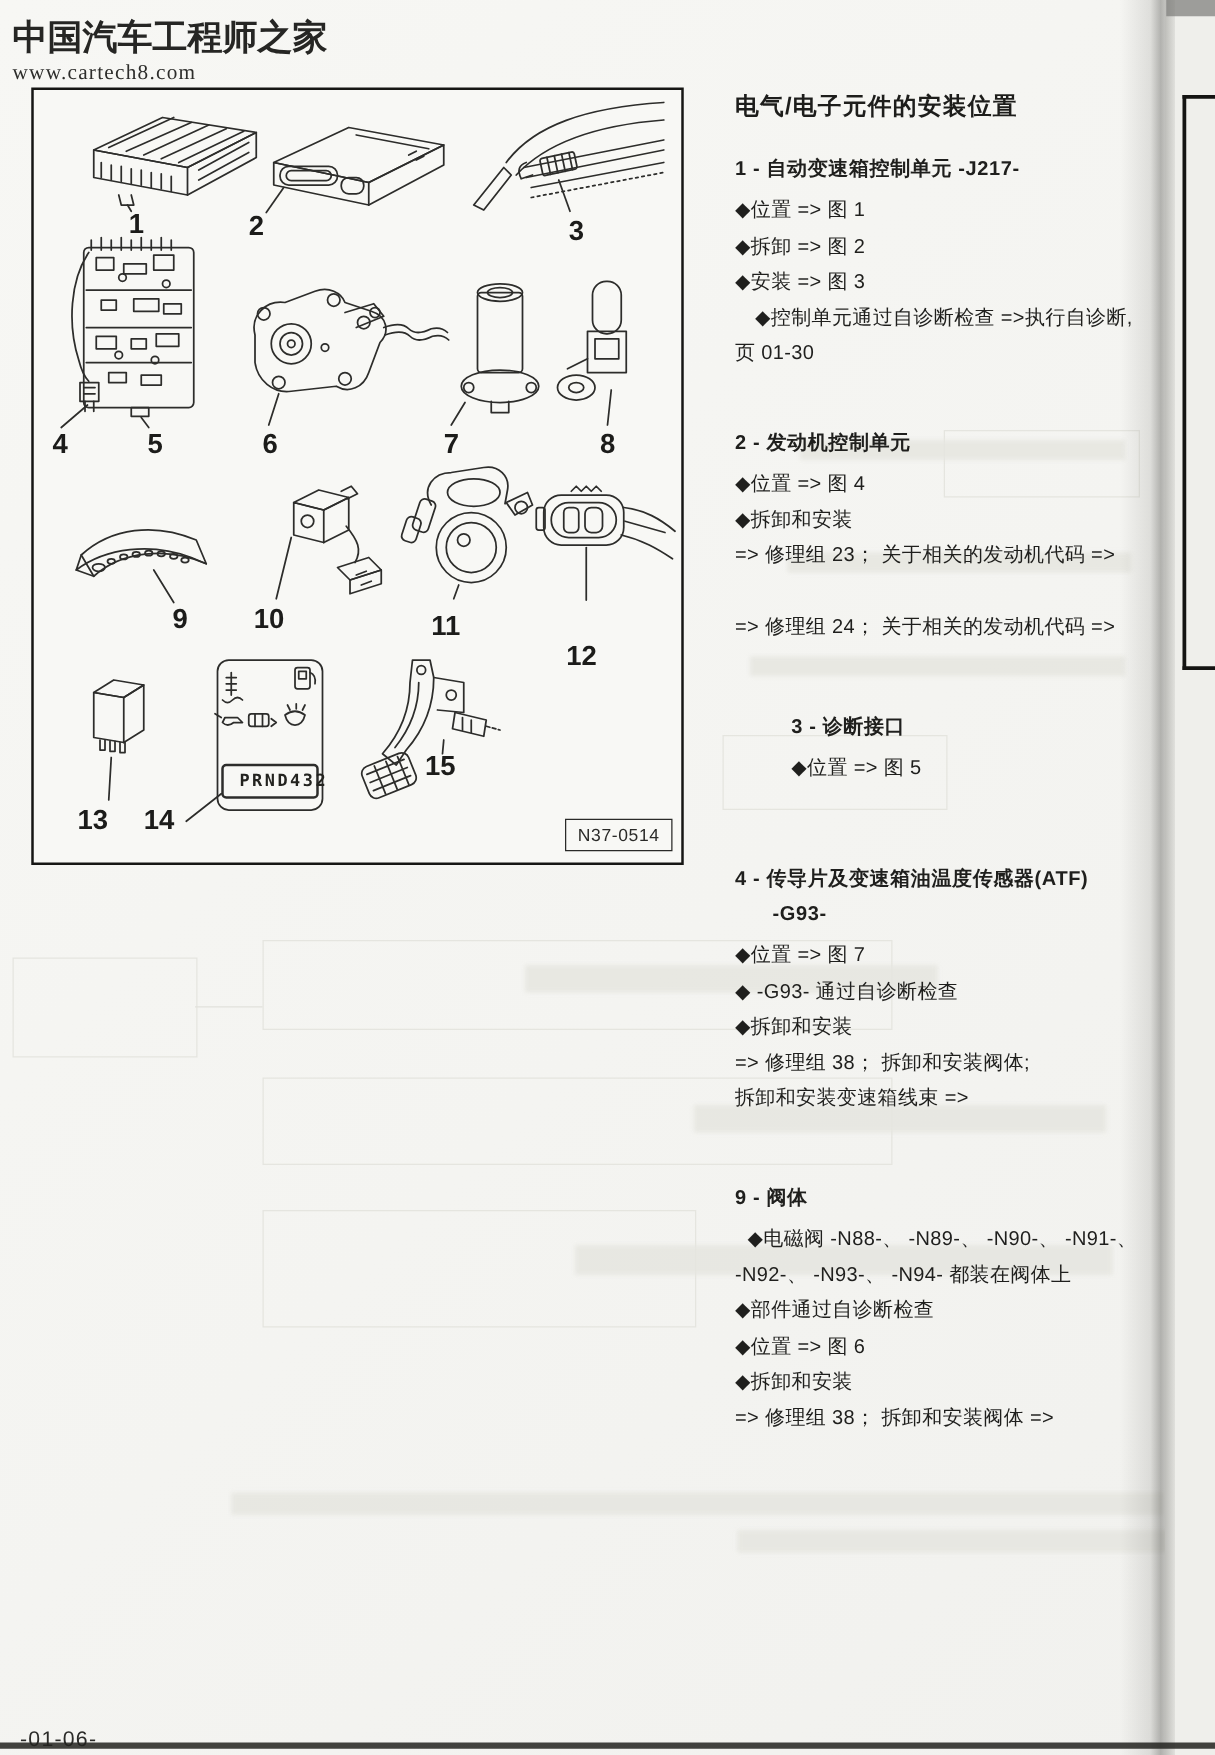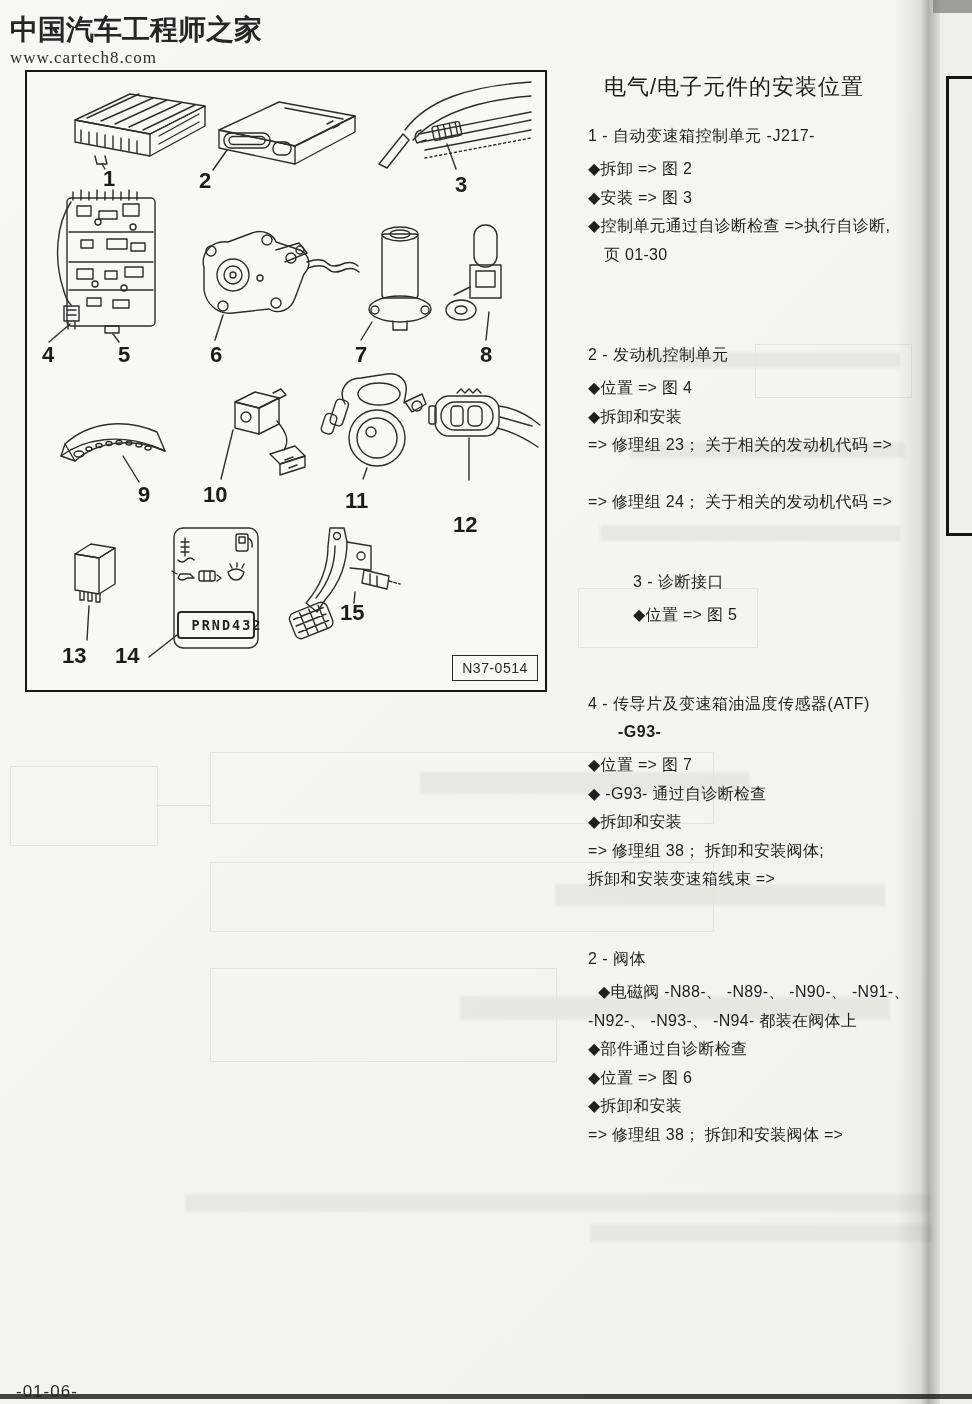--- a/index.html
+++ b/index.html
@@ -35,25 +35,25 @@
   .cluster-display{
     position:absolute;left:152px;top:541px;width:96px;height:24px;
     display:flex;align-items:center;justify-content:center;
     font-family:"DejaVu Sans Mono",monospace;font-size:13.5px;font-weight:bold;
     letter-spacing:2px;color:#23231f;
   }
   svg.art{position:absolute;left:0;top:0;}
   svg.art *{vector-effect:non-scaling-stroke;}
   
   .page-title{
-    position:absolute;left:604px;top:72px;width:352px;
-    font-size:22px;font-weight:normal;letter-spacing:1px;color:#1d1d1b;
+    position:absolute;left:588px;top:72px;width:352px;
+    font-size:19px;font-weight:bold;letter-spacing:1px;color:#1d1d1b;
   }
   .sec{position:absolute;left:588px;width:360px;font-size:16px;}
-  .sec-heading{font-weight:normal;margin-bottom:5px;line-height:28px;letter-spacing:.5px;}
+  .sec-heading{font-weight:bold;margin-bottom:5px;line-height:28px;letter-spacing:.5px;}
   .sec-heading2{font-weight:bold;padding-left:30px;line-height:28px;letter-spacing:.5px;}
   .line{line-height:28.5px;min-height:28.5px;white-space:pre-wrap;letter-spacing:.3px;}
   .sec1 .line:nth-child(5){padding-left:16px;}
   .sec5 .line:nth-child(2){padding-left:10px;}
   
   .page-number{position:absolute;left:16px;top:1382px;font-size:17px;color:#2b2b29;letter-spacing:1px;}
   
   .adjacent-page{position:absolute;left:932px;top:0;width:40px;height:1404px;background:#efefeb;}
   .gutter-shadow{
     position:absolute;left:896px;top:0;width:44px;height:1404px;
@@ -317,20 +317,21 @@
 
     <span class="cluster-display">PRND432</span>
 
     <div class="figure-ref">N37-0514</div>
   </div>
 
   <div class="page-title">电气/电子元件的安装位置</div>
 
   <div class="sec sec1" style="top:122px;">
     <div class="sec-heading">1 - 自动变速箱控制单元 -J217-</div>
+    <div class="line">◆位置 =&gt; 图 1</div>
     <div class="line">◆拆卸 =&gt; 图 2</div>
     <div class="line">◆安装 =&gt; 图 3</div>
     <div class="line">◆控制单元通过自诊断检查 =&gt;执行自诊断,</div>
     <div class="line">页 01-30</div>
   </div>
 
   <div class="sec sec2" style="top:341px;">
     <div class="sec-heading">2 - 发动机控制单元</div>
     <div class="line">◆位置 =&gt; 图 4</div>
     <div class="line">◆拆卸和安装</div>
@@ -348,21 +349,21 @@
     <div class="sec-heading" style="margin-bottom:0;">4 - 传导片及变速箱油温度传感器(ATF)</div>
     <div class="sec-heading2" style="margin-bottom:5px;">-G93-</div>
     <div class="line">◆位置 =&gt; 图 7</div>
     <div class="line">◆ -G93- 通过自诊断检查</div>
     <div class="line">◆拆卸和安装</div>
     <div class="line">=&gt; 修理组 38； 拆卸和安装阀体;</div>
     <div class="line">拆卸和安装变速箱线束 =&gt;</div>
   </div>
 
   <div class="sec sec5" style="top:945px;">
-    <div class="sec-heading">2 - 阀体</div>
+    <div class="sec-heading">9 - 阀体</div>
     <div class="line">◆电磁阀 -N88-、 -N89-、 -N90-、 -N91-、</div>
     <div class="line">-N92-、 -N93-、 -N94- 都装在阀体上</div>
     <div class="line">◆部件通过自诊断检查</div>
     <div class="line">◆位置 =&gt; 图 6</div>
     <div class="line">◆拆卸和安装</div>
     <div class="line">=&gt; 修理组 38； 拆卸和安装阀体 =&gt;</div>
   </div>
 
   <div class="page-number">-01-06-</div>
 

